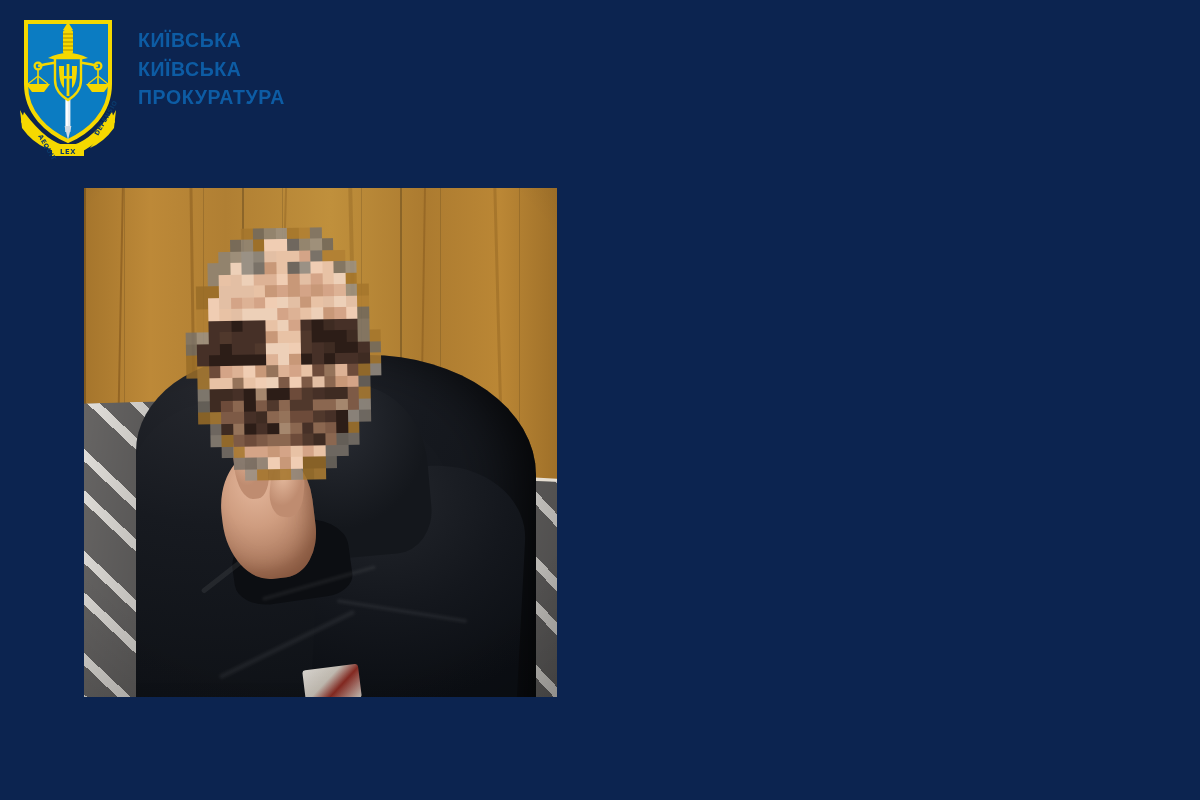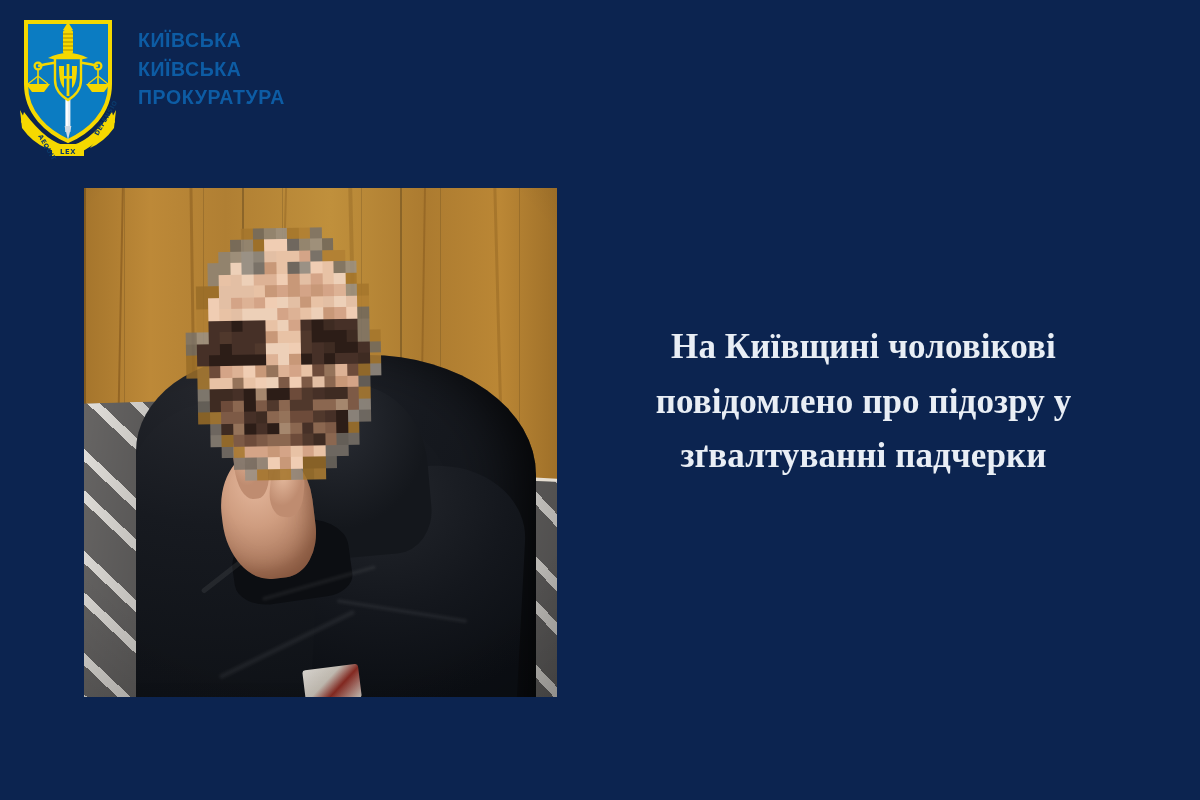--- a/index.html
+++ b/index.html
@@ -709,15 +709,14 @@
           <i style="background: transparent;"></i>
           <i style="background: transparent;"></i>
           <i style="background: transparent;"></i>
           <i style="background: transparent;"></i>
         </div>
 
       <div class="photo-vignette"></div>
     </div>
   </div>
 
-  <div class="headline">На Київщині чоловікові повідомлено про підозру у зґвалтуванні падчерки</div>
 
 </div>
 
 </body></html>

